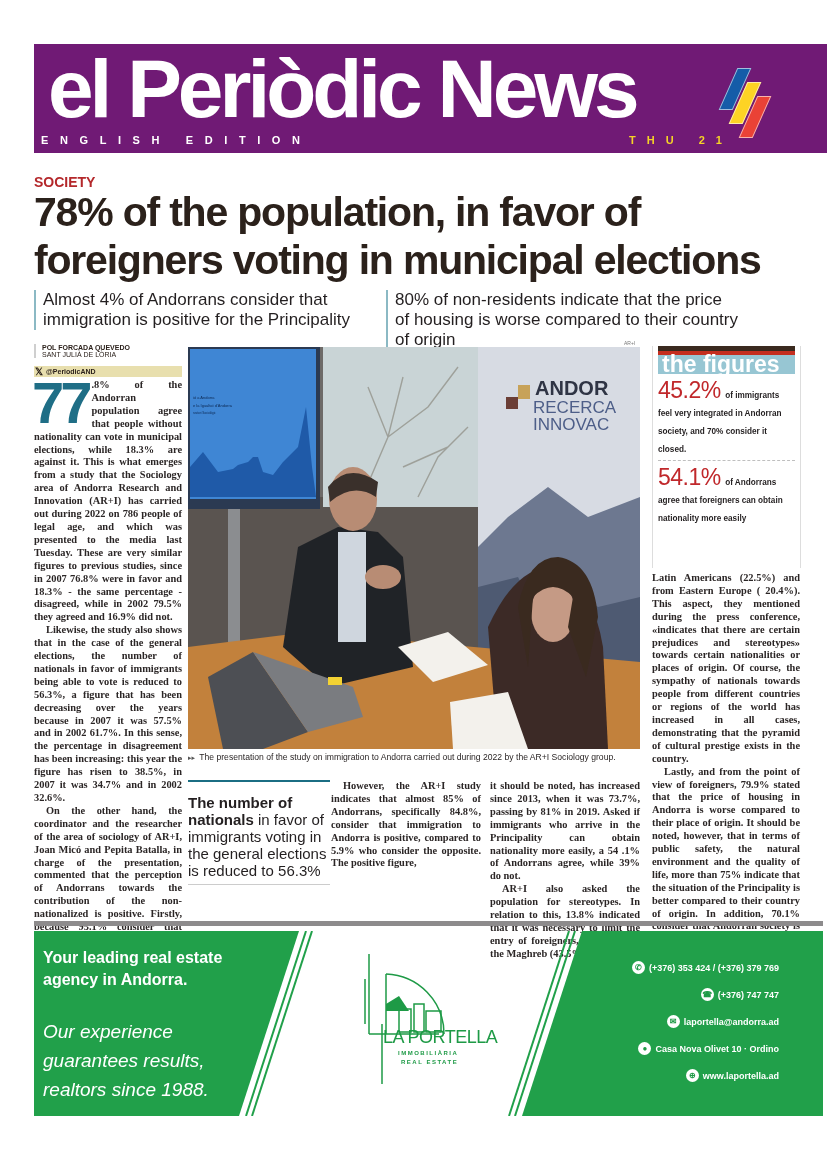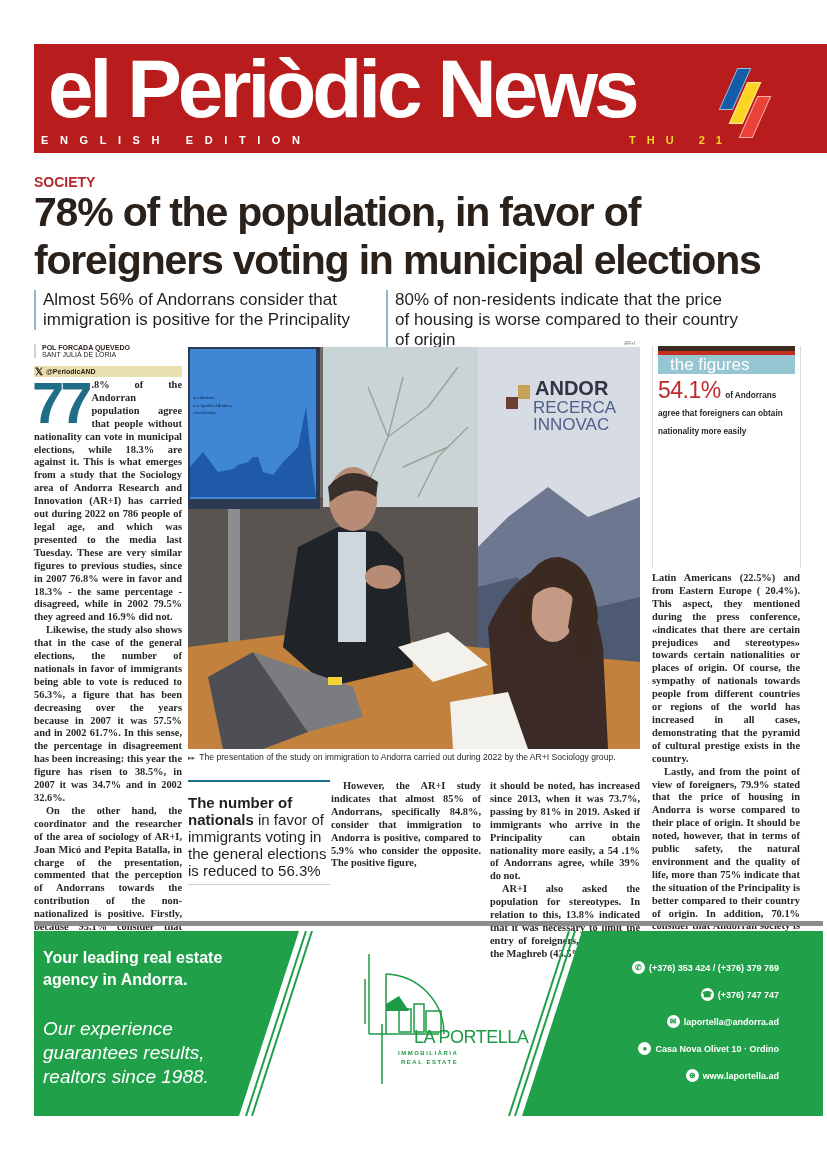--- a/index.html
+++ b/index.html
@@ -1,20 +1,20 @@
 <!DOCTYPE html>
 <html><head>
 <meta charset="utf-8">
 <style>
   * { box-sizing: border-box; margin: 0; padding: 0; }
   html, body { width: 827px; height: 1159px; background: #ffffff; overflow: hidden; }
   body { position: relative; font-family: "Liberation Sans", sans-serif; color: #231f20; }
 
   
-  .masthead { position: absolute; left: 34px; top: 44px; width: 793px; height: 109px; background: #b91c1c; }
+  .masthead { position: absolute; left: 34px; top: 44px; width: 793px; height: 109px; background: #701a75; }
   .masthead .title { position: absolute; left: 14px; top: 4px; font-family: "Liberation Sans", sans-serif; font-weight: bold; font-size: 82px; letter-spacing: -4px; color: #ffffff; line-height: 1; white-space: nowrap; }
   .masthead .edition { position: absolute; left: 7px; top: 90px; font-weight: bold; font-size: 11px; letter-spacing: 11.6px; color: #ffffff; }
   .masthead .date { position: absolute; left: 595px; top: 90px; font-weight: bold; font-size: 11px; letter-spacing: 11px; color: #f5d327; }
   .flag { position: absolute; left: 686px; top: 24px; width: 60px; height: 78px; }
   .flag span { position: absolute; width: 14px; height: 42px; transform: skewX(-24deg); border: 1px solid rgba(255,255,255,0.6); }
   .flag .b { left: 8px; top: 0; background: #155ca8; }
   .flag .y { left: 18px; top: 14px; background: #fdd324; }
   .flag .r { left: 28px; top: 28px; background: #ea4236; }
 
   
@@ -50,34 +50,34 @@
   
   .pull { position: absolute; left: 188px; top: 780px; width: 142px; border-top: 2px solid #1b6e83; padding-top: 12px; }
   .pull p { font-size: 15px; line-height: 17px; color: #231f20; }
   .pull b { font-weight: bold; }
   .pull .rule { margin-top: 5px; border-bottom: 1px solid #cccccc; }
 
   
   .figbox { position: absolute; left: 652px; top: 346px; width: 149px; height: 222px; border-left: 1px solid #dddddd; border-right: 1px solid #dddddd; padding: 0 5px; }
   .figbox .bar1 { height: 5px; background: #3a2a1f; }
   .figbox .bar2 { height: 4px; background: #c42e1f; }
-  .figbox .ftitle { background: #97c6d3; color: #ffffff; font-weight: normal; font-size: 17px; line-height: 19px; padding-left: 12px; }
+  .figbox .ftitle { background: #97c6d3; color: #ffffff; font-weight: bold; font-size: 23px; line-height: 19px; padding-left: 4px; }
   .fig { padding: 5px 0 4px; border-bottom: 1px dashed #bfbfbf; }
   .fig:last-child { border-bottom: none; }
   .fig .num { font-size: 23px; color: #c0282b; line-height: 22px; letter-spacing: -0.5px; }
   .fig .txt { font-size: 8.2px; font-weight: bold; line-height: 11px; color: #231f20; }
 
   
   .adrule { position: absolute; left: 34px; top: 921px; width: 789px; height: 5px; background: #8d8b8c; }
   .ad { position: absolute; left: 34px; top: 931px; width: 789px; height: 185px; }
   .ad svg.bg { position: absolute; left: 0; top: 0; }
   .ad .slogan1 { position: absolute; left: 9px; top: 16px; font-weight: bold; font-size: 16px; line-height: 22px; color: #ffffff; width: 230px; }
-  .ad .slogan2 { position: absolute; left: 9px; top: 86px; font-style: italic; font-size: 19px; line-height: 24px; color: #ffffff; width: 230px; }
+  .ad .slogan2 { position: absolute; left: 9px; top: 86px; font-style: italic; font-size: 19px; line-height: 29px; color: #ffffff; width: 230px; }
   .ad .logo { position: absolute; left: 330px; top: 18px; width: 160px; height: 150px; }
-  .ad .brand { position: absolute; left: 349px; top: 96px; font-size: 18px; letter-spacing: -0.5px; color: #1e9a46; font-family: "Liberation Sans Narrow", "Liberation Sans", sans-serif; padding-left: 31px; }
+  .ad .brand { position: absolute; left: 349px; top: 96px; font-size: 18px; letter-spacing: -0.5px; color: #1e9a46; font-family: "Liberation Sans Narrow", "Liberation Sans", sans-serif; }
   .ad .sub1 { position: absolute; left: 364px; top: 119px; font-size: 6px; letter-spacing: 1.5px; font-weight: bold; color: #1e9a46; }
   .ad .sub2 { position: absolute; left: 367px; top: 128px; font-size: 6px; letter-spacing: 1.5px; font-weight: bold; color: #1e9a46; }
   .contacts { position: absolute; right: 44px; top: 28px; text-align: right; }
   .contact { display: flex; justify-content: flex-end; align-items: center; height: 17px; margin-bottom: 10px; font-weight: bold; font-size: 9px; color: #ffffff; }
   .contact .ic { display: inline-flex; width: 13px; height: 13px; border-radius: 50%; background: #ffffff; color: #1e9a46; font-size: 8px; align-items: center; justify-content: center; margin-right: 4px; }
 </style>
 </head>
 <body>
 
 <header class="masthead">
@@ -86,21 +86,21 @@
   <div class="date">THU 21</div>
   <div class="flag">
     <span class="b"></span>
       <span class="y"></span>
       <span class="r"></span>
   </div>
 </header>
 
 <div class="section">SOCIETY</div>
 <h1 class="headline">78% of the population, in favor of foreigners voting in municipal elections</h1>
-<div class="deck one">Almost 56% of Andorrans consider that immigration is positive for the Principality</div>
+<div class="deck one">Almost 4% of Andorrans consider that immigration is positive for the Principality</div>
 <div class="deck two">80% of non-residents indicate that the price of housing is worse compared to their country of origin</div>
 
 <div class="byline">
   <div class="author">POL FORCADA QUEVEDO</div>
   <div class="place">SANT JULIÀ DE LÒRIA</div>
 </div>
 <div class="social">
   <span class="x">𝕏</span>
   <span>@PeriodicAND</span>
 </div>
@@ -179,20 +179,24 @@
 </div>
 <div class="col col3">
   <p class="noindent">it should be noted, has increased since 2013, when it was 73.7%, passing by 81% in 2019. Asked if immigrants who arrive in the Principality can obtain nationality more easily, a 54 .1% of Andorrans agree, while 39% do not.</p>
   <p>AR+I also asked the population for stereotypes. In relation to this, 13.8% indicated that it was necessary to limit the entry of foreigners, mainly from the Maghreb (43.5%),</p>
 </div>
 
 <aside class="figbox">
   <div class="bar1"></div>
   <div class="bar2"></div>
   <div class="ftitle">the figures</div>
+  <div class="fig">
+    <span class="num">45.2%</span>
+    <span class="txt">of immigrants feel very integrated in Andorran society, and 70% consider it closed.</span>
+  </div>
   <div class="fig">
     <span class="num">54.1%</span>
     <span class="txt">of Andorrans agree that foreigners can obtain nationality more easily</span>
   </div>
 </aside>
 
 <div class="col col4">
   <p class="noindent">Latin Americans (22.5%) and from Eastern Europe ( 20.4%). This aspect, they mentioned during the press conference, «indicates that there are certain prejudices and stereotypes» towards certain nationalities or places of origin. Of course, the sympathy of nationals towards people from different countries or regions of the world has increased in all cases, demonstrating that the pyramid of cultural prestige exists in the country.</p>
   <p>Lastly, and from the point of view of foreigners, 79.9% stated that the price of housing in Andorra is worse compared to their place of origin. It should be noted, however, that in terms of public safety, the natural environment and the quality of life, more than 75% indicate that the situation of the Principality is better compared to their country of origin. In addition, 70.1% consider that Andorran society is closed, but the number of immigrants who feel very integrated has increased compared to 2002, from 29.1% to 45.2%. ■</p>
 </div>

